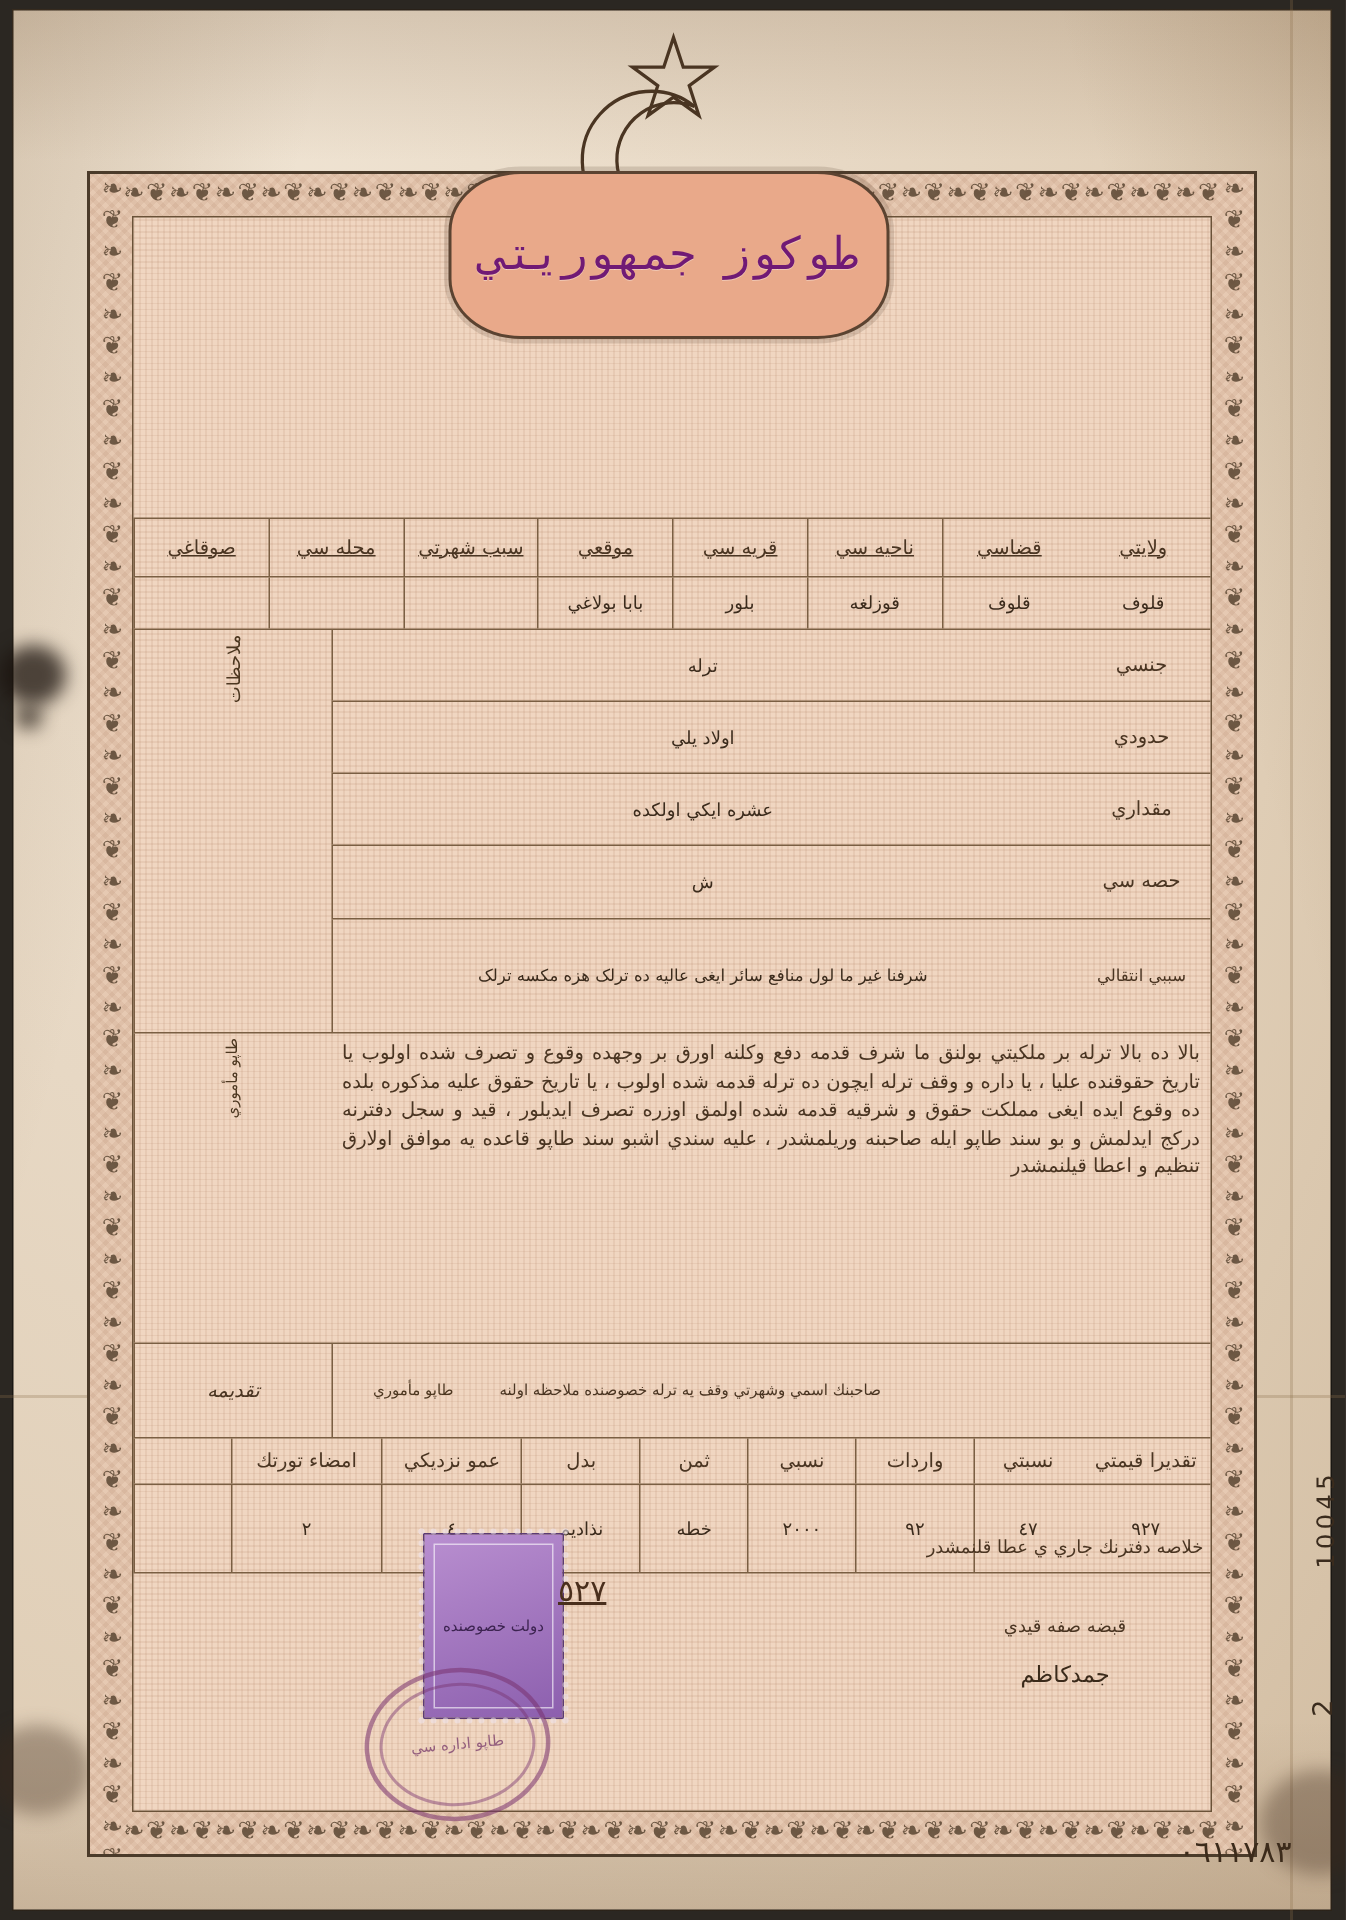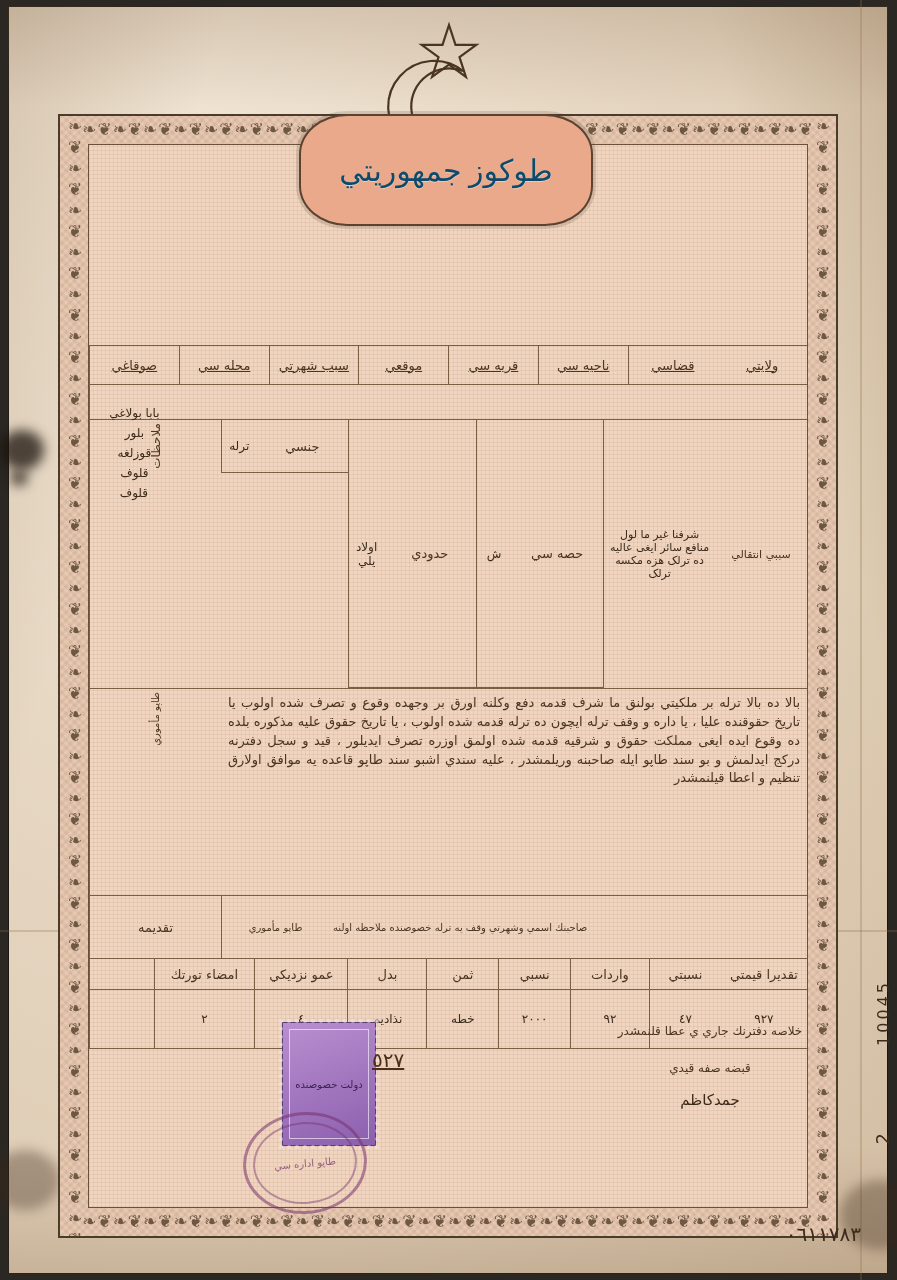--- a/index.html
+++ b/index.html
@@ -68,22 +68,22 @@
   .cartouche{
     position:absolute;left:50%;transform:translateX(-50%);top:96px;
     width:290px;height:108px;
     background:#e9a98a;
     border:2px solid #5b4331;
     border-radius:48px/40px;
     display:flex;align-items:center;justify-content:center;
     box-shadow:0 0 0 3px rgba(90,67,49,.18);
   }
   .cartouche span{
-    font-family:Liberation Serif, serif;
-    font-size:30px;color:#0c4a6e;direction:rtl;letter-spacing:2px;
+    font-family:Liberation Mono, monospace;
+    font-size:30px;color:#701a75;direction:rtl;letter-spacing:2px;
     text-shadow:0 1px 0 rgba(255,255,255,.35);
   }
   
   .grid{
     position:absolute;left:0;right:0;top:0;bottom:0;
     display:flex;flex-direction:column;
     font-size:12px;color:#4a3522;
   }
   .row{display:flex;border-bottom:1px solid #7a5f43;}
   .row:last-child{border-bottom:none;}
@@ -186,45 +186,49 @@
             <div class="cell hdr ar" style="width:12.5%">صوقاغي</div>
             <div class="cell hdr ar" style="width:12.5%">محله سي</div>
             <div class="cell hdr ar" style="width:12.5%">سبب شهرتي</div>
             <div class="cell hdr ar" style="width:12.5%">موقعي</div>
             <div class="cell hdr ar" style="width:12.5%">قريه سي</div>
             <div class="cell hdr ar" style="width:12.5%">ناحيه سي</div>
             <div class="cell hdr ar" style="width:12.5%">قضاسي</div>
             <div class="cell hdr ar" style="width:12.5%">ولايتي</div>
           </div>
 
-          <div class="row" style="height:34px;flex-direction:column;">
+          <div class="row" style="height:34px;">
             <div class="cell ar ink" style="width:12.5%"></div>
             <div class="cell ar ink" style="width:12.5%"></div>
             <div class="cell ar ink" style="width:12.5%"></div>
             <div class="cell ar ink" style="width:12.5%">بابا بولاغي</div>
             <div class="cell ar ink" style="width:12.5%">بلور</div>
             <div class="cell ar ink" style="width:12.5%">قوزلغه</div>
             <div class="cell ar ink" style="width:12.5%">قلوف</div>
             <div class="cell ar ink" style="width:12.5%">قلوف</div>
           </div>
 
           <div class="row" style="height:268px;">
 
             <div class="cell" style="width:132px;align-items:flex-start;">
               <span class="vert hand ar">ملاحظات</span>
             </div>
 
-            <div style="flex:1;display:flex;flex-direction:row;">
+            <div style="flex:1;display:flex;flex-direction:column;">
               <div class="row" style="height:52px;border-bottom:1px solid #7a5f43;flex:1;">
                 <div class="cell ar ink" style="flex:1;">ترله</div>
                 <div class="cell hdr ar lbl-col">جنسي</div>
               </div>
               <div class="row" style="flex:1;border-bottom:1px solid #7a5f43;">
                 <div class="cell ar ink" style="flex:1;">اولاد يلي</div>
                 <div class="cell hdr ar lbl-col">حدودي</div>
+              </div>
+              <div class="row" style="flex:1;border-bottom:1px solid #7a5f43;">
+                <div class="cell ar ink" style="flex:1;">عشره ايكي اولكده</div>
+                <div class="cell hdr ar lbl-col">مقداري</div>
               </div>
               <div class="row" style="flex:1;border-bottom:1px solid #7a5f43;">
                 <div class="cell ar ink" style="flex:1;">ش</div>
                 <div class="cell hdr ar lbl-col">حصه سي</div>
               </div>
               <div class="row" style="flex:1.6;border-bottom:none;">
                 <div class="cell ar ink" style="flex:1;font-size:11px;">شرفنا غیر ما لول منافع سائر ایغی عالیه ده ترلک هزه مكسه ترلک</div>
                 <div class="cell hdr ar lbl-col" style="font-size:11px;">سببي انتقالي</div>
               </div>
             </div>
@@ -233,21 +237,21 @@
           <div class="row" style="height:206px;">
             <div class="cell" style="width:132px;align-items:flex-start;">
               <span class="vert hand ar" style="font-size:10px;">طاپو مأموري</span>
             </div>
             <div class="cell" style="flex:1;align-items:flex-start;padding:0;">
               <div class="para ar">بالا ده بالا ترله بر ملكيتي بولنق ما شرف قدمه دفع وكلنه اورق بر وجهده وقوع و تصرف شده اولوب يا تاريخ حقوقنده عليا ، يا داره و وقف ترله ایچون ده ترله قدمه شده اولوب ، يا تاريخ حقوق عليه مذكوره بلده ده وقوع ايده ايغی مملكت حقوق و شرقيه قدمه شده اولمق اوزره تصرف ايديلور ، قيد و سجل دفترنه دركج ايدلمش و بو سند طاپو ايله صاحبنه وريلمشدر ، عليه سندي اشبو سند طاپو قاعده يه موافق اولارق تنظيم و اعطا قيلنمشدر</div>
             </div>
           </div>
 
           <div class="row" style="height:62px;">
-            <div class="cell ar hdr" style="width:132px;">تقديمه</div>
+            <div class="cell ar hdr" style="width:132px;font-style:italic;">تقديمه</div>
             <div class="cell ar hand" style="width:108px;font-size:10px;">طاپو مأموري</div>
             <div class="cell ar" style="flex:1;font-size:10px;text-align:right;justify-content:flex-end;">صاحبنك اسمي وشهرتي وقف يه ترله خصوصنده ملاحظه اولنه</div>
           </div>
 
           <div class="row" style="height:30px;">
             <div class="cell hdr ar" style="width:9%"></div>
             <div class="cell hdr ar" style="width:14%">امضاء تورتك</div>
             <div class="cell hdr ar" style="width:13%">عمو نزديكي</div>
             <div class="cell hdr ar" style="width:11%">بدل</div>
             <div class="cell hdr ar" style="width:10%">ثمن</div>
@@ -291,21 +295,21 @@
 
   <div class="seal">
     <div class="ring"></div>
     <span class="ar">طاپو اداره سي</span>
   </div>
 
   <div class="margin-note" style="left:372px;top:1048px;font-size:20px;color:#4a2f1d;">٥٢٧</div>
 
   <div class="sigblock">
     <div class="ar">خلاصه دفترنك جاري ي عطا قلنمشدر</div>
-    <div class="ar" style="margin-top:14px;">قبضه صفه قيدي</div>
+    <div class="ar" style="margin-top:30px;">قبضه صفه قيدي</div>
     <div class="ar" style="margin-top:6px;font-size:15px;color:#3a2a1a;">جمدكاظم</div>
   </div>
 
   <div class="serial ar">٠٦١١٧٨٣</div>
 
   <div class="edge-num">10045</div>
   <div class="edge-num" style="top:1130px;font-size:18px;">2</div>
 
 </div>
 

